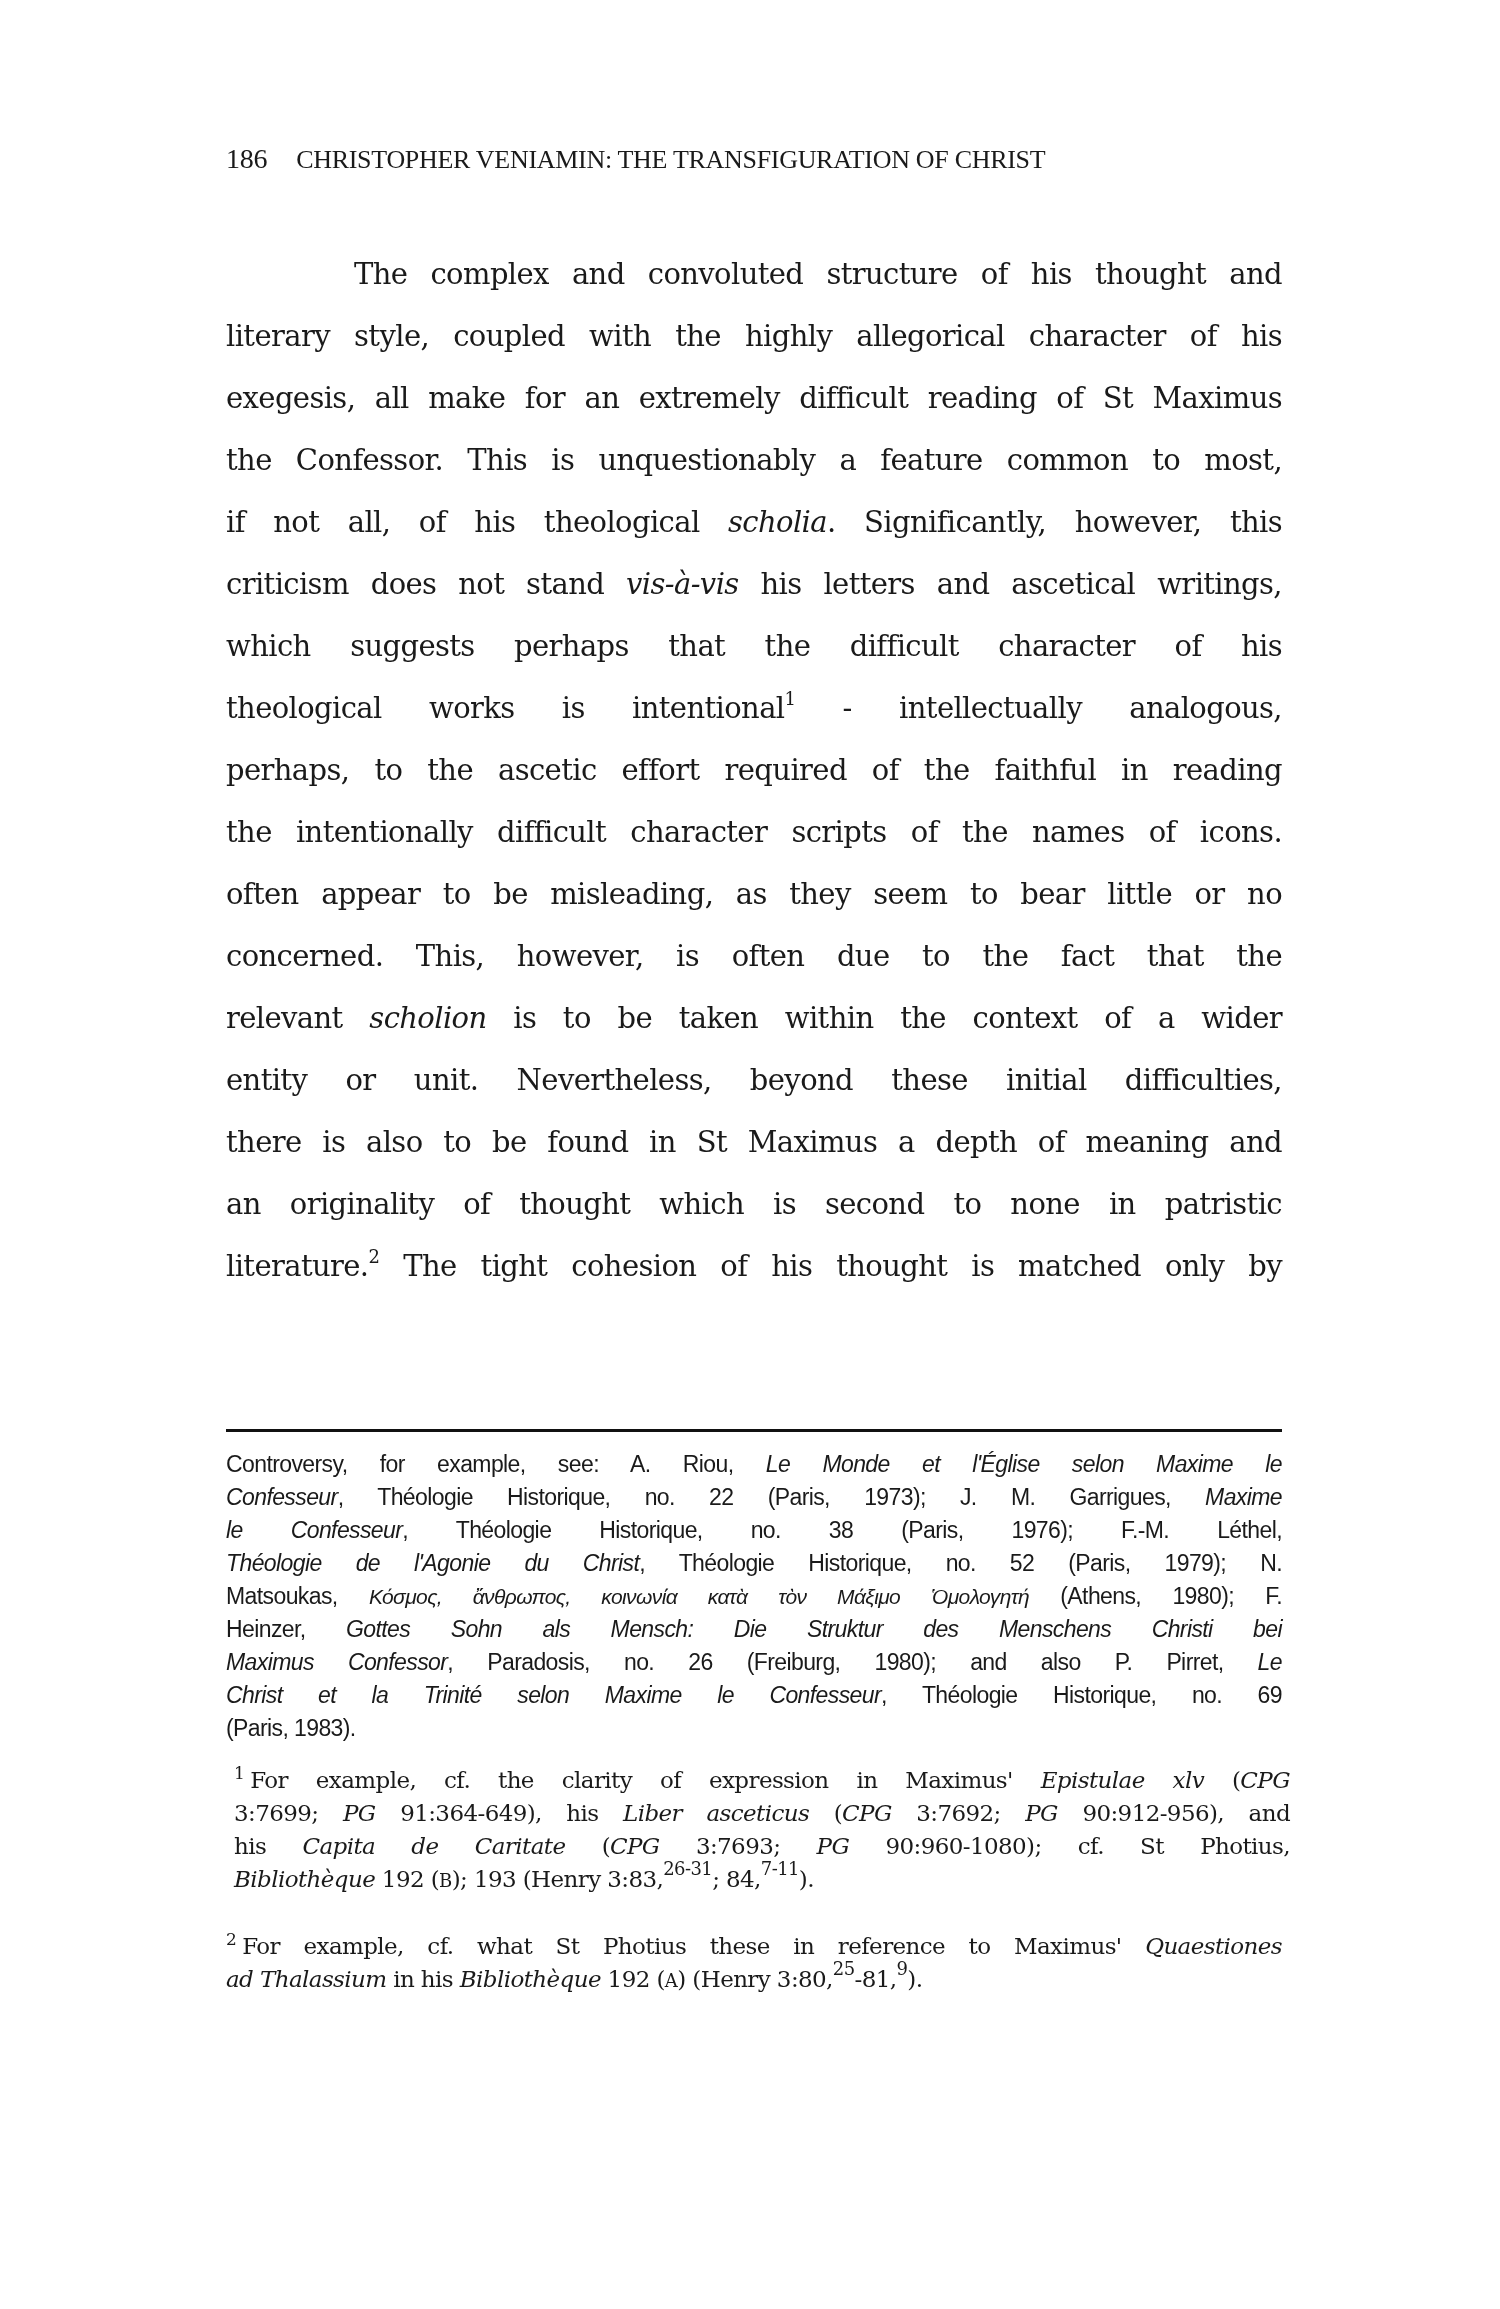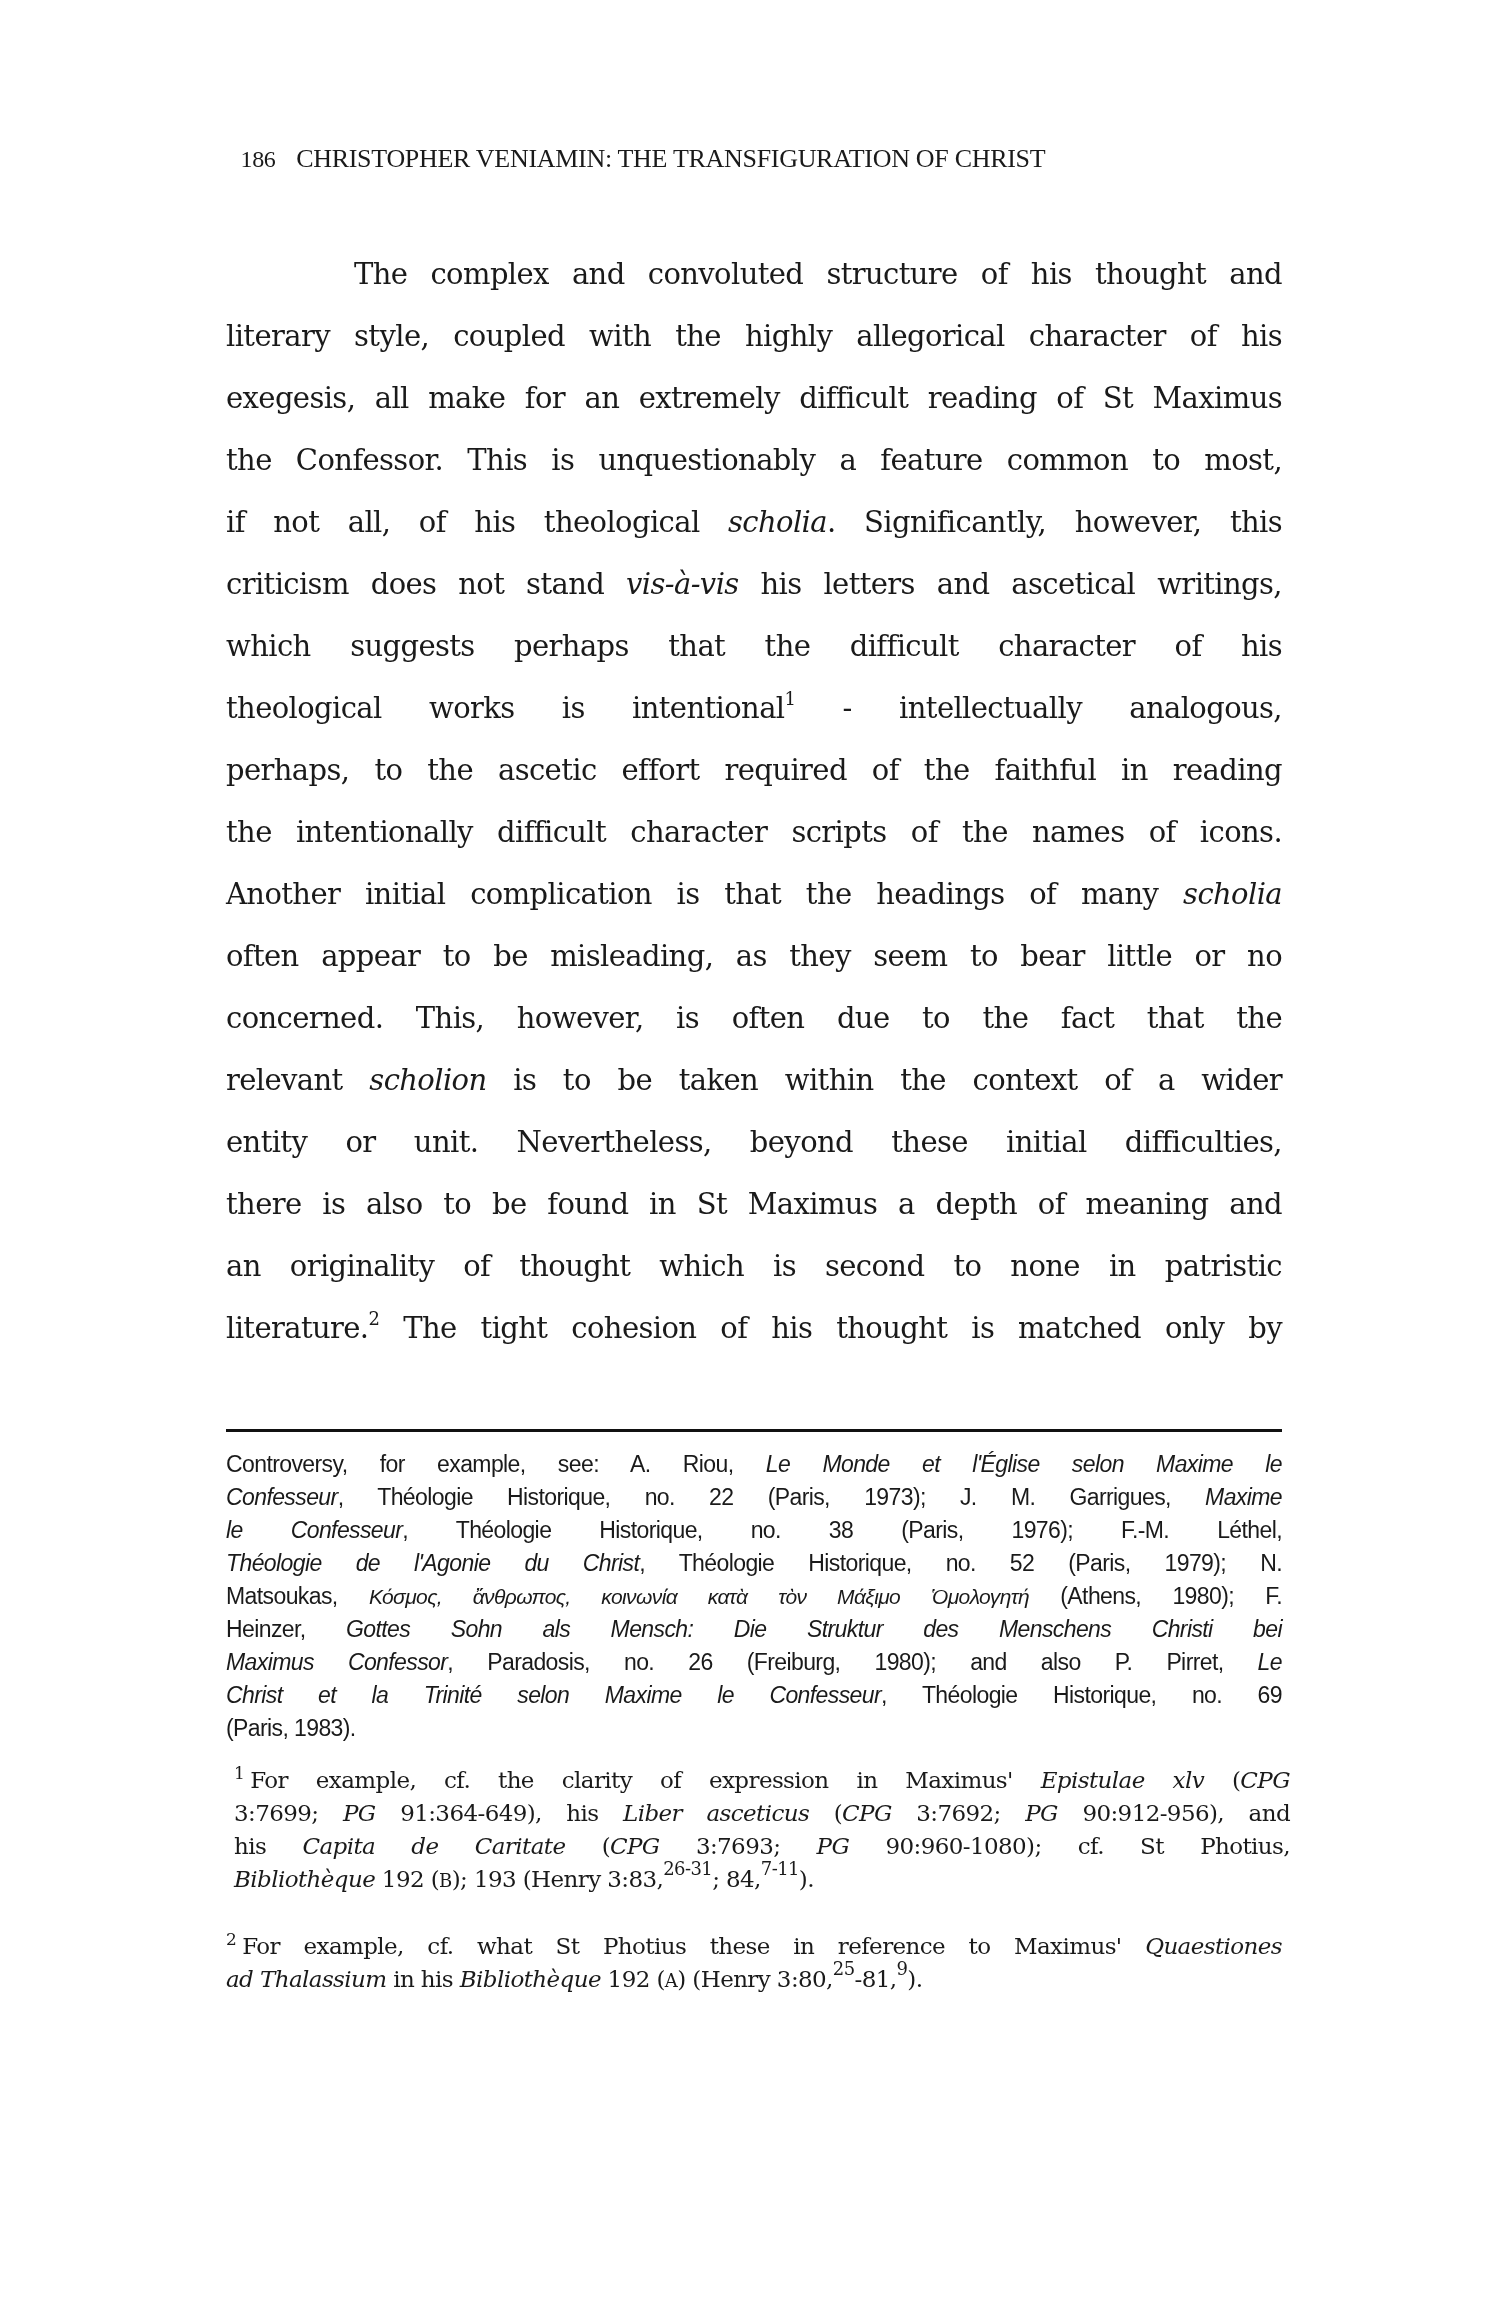--- a/index.html
+++ b/index.html
@@ -1,19 +1,19 @@
 <!DOCTYPE html>
 <html><head>
 <meta charset="utf-8">
 <style>
   html, body { margin: 0; padding: 0; background: #ffffff; }
   body { width: 1500px; height: 2309px; position: relative; overflow: hidden; color: #1a1a1a; }
   .page { position: absolute; left: 226px; top: 0; width: 1056px; }
   .running-head { position: absolute; top: 143px; left: 0; width: 1056px; font-family: "Liberation Serif", serif; font-size: 26px; line-height: 32px; letter-spacing: -0.3px; }
-  .running-head .pnum { display: inline-block; width: 64px; font-size: 24px; text-align: center; }
+  .running-head .pnum { display: inline-block; width: 64px; font-size: 28px; }
   .running-head .title { display: inline-block; }
   .body-text { position: absolute; top: 243px; left: 0; width: 1056px; font-family: "DejaVu Serif", serif; font-size: 29px; line-height: 62px; text-align: justify; letter-spacing: -0.6px; word-spacing: 1px; }
   .body-text .line { display: block; text-align: justify; text-align-last: justify; white-space: nowrap; height: 62px; }
   .body-text .line.indent { padding-left: 128px; }
   .body-text sup { font-size: 18px; line-height: 0; position: relative; top: -2px; }
   i { font-style: italic; }
   .rule { position: absolute; top: 1429px; left: 0; width: 1056px; height: 3px; background: #111; }
   .fn-cont { position: absolute; top: 1448px; left: 0; width: 1056px; font-family: Liberation Sans, sans-serif; font-size: 23px; line-height: 33px; letter-spacing: -0.6px; }
   .fn-cont .line, .fn .line { display: block; white-space: nowrap; text-align: justify; text-align-last: justify; height: 33px; }
   .fn-cont .line.final, .fn .line.final { text-align-last: left; }
@@ -38,21 +38,20 @@
       <span class="line indent"><span>The complex and convoluted structure of his thought and</span></span>
       <span class="line"><span>literary style, coupled with the highly allegorical character of his</span></span>
       <span class="line"><span>exegesis, all make for an extremely difficult reading of St Maximus</span></span>
       <span class="line"><span>the Confessor.  This is unquestionably a feature common to most,</span></span>
       <span class="line"><span>if not all, of his theological </span><i>scholia</i><span>.  Significantly, however, this</span></span>
       <span class="line"><span>criticism does not stand </span><i>vis-à-vis</i><span> his letters and ascetical writings,</span></span>
       <span class="line"><span>which suggests perhaps that the difficult character of his</span></span>
       <span class="line"><span>theological works is intentional</span><sup>1</sup><span> - intellectually analogous,</span></span>
       <span class="line"><span>perhaps, to the ascetic effort required of the faithful in reading</span></span>
       <span class="line"><span>the intentionally difficult character scripts of the names of icons.</span></span>
-      <span class="line"><span>Another initial complication is that the headings of many </span><i>scholia</i></span>
       <span class="line"><span>often appear to be misleading, as they seem to bear little or no</span></span>
       <span class="line"><span>concerned.  This, however, is often due to the fact that the</span></span>
       <span class="line"><span>relevant </span><i>scholion</i><span> is to be taken within the context of a wider</span></span>
       <span class="line"><span>entity or unit.  Nevertheless, beyond these initial difficulties,</span></span>
       <span class="line"><span>there is also to be found in St Maximus a depth of meaning and</span></span>
       <span class="line"><span>an originality of thought which is second to none in patristic</span></span>
       <span class="line"><span>literature.</span><sup>2</sup><span>  The tight cohesion of his thought is matched only by</span></span>
     </div>
 
   <div class="rule"></div>

